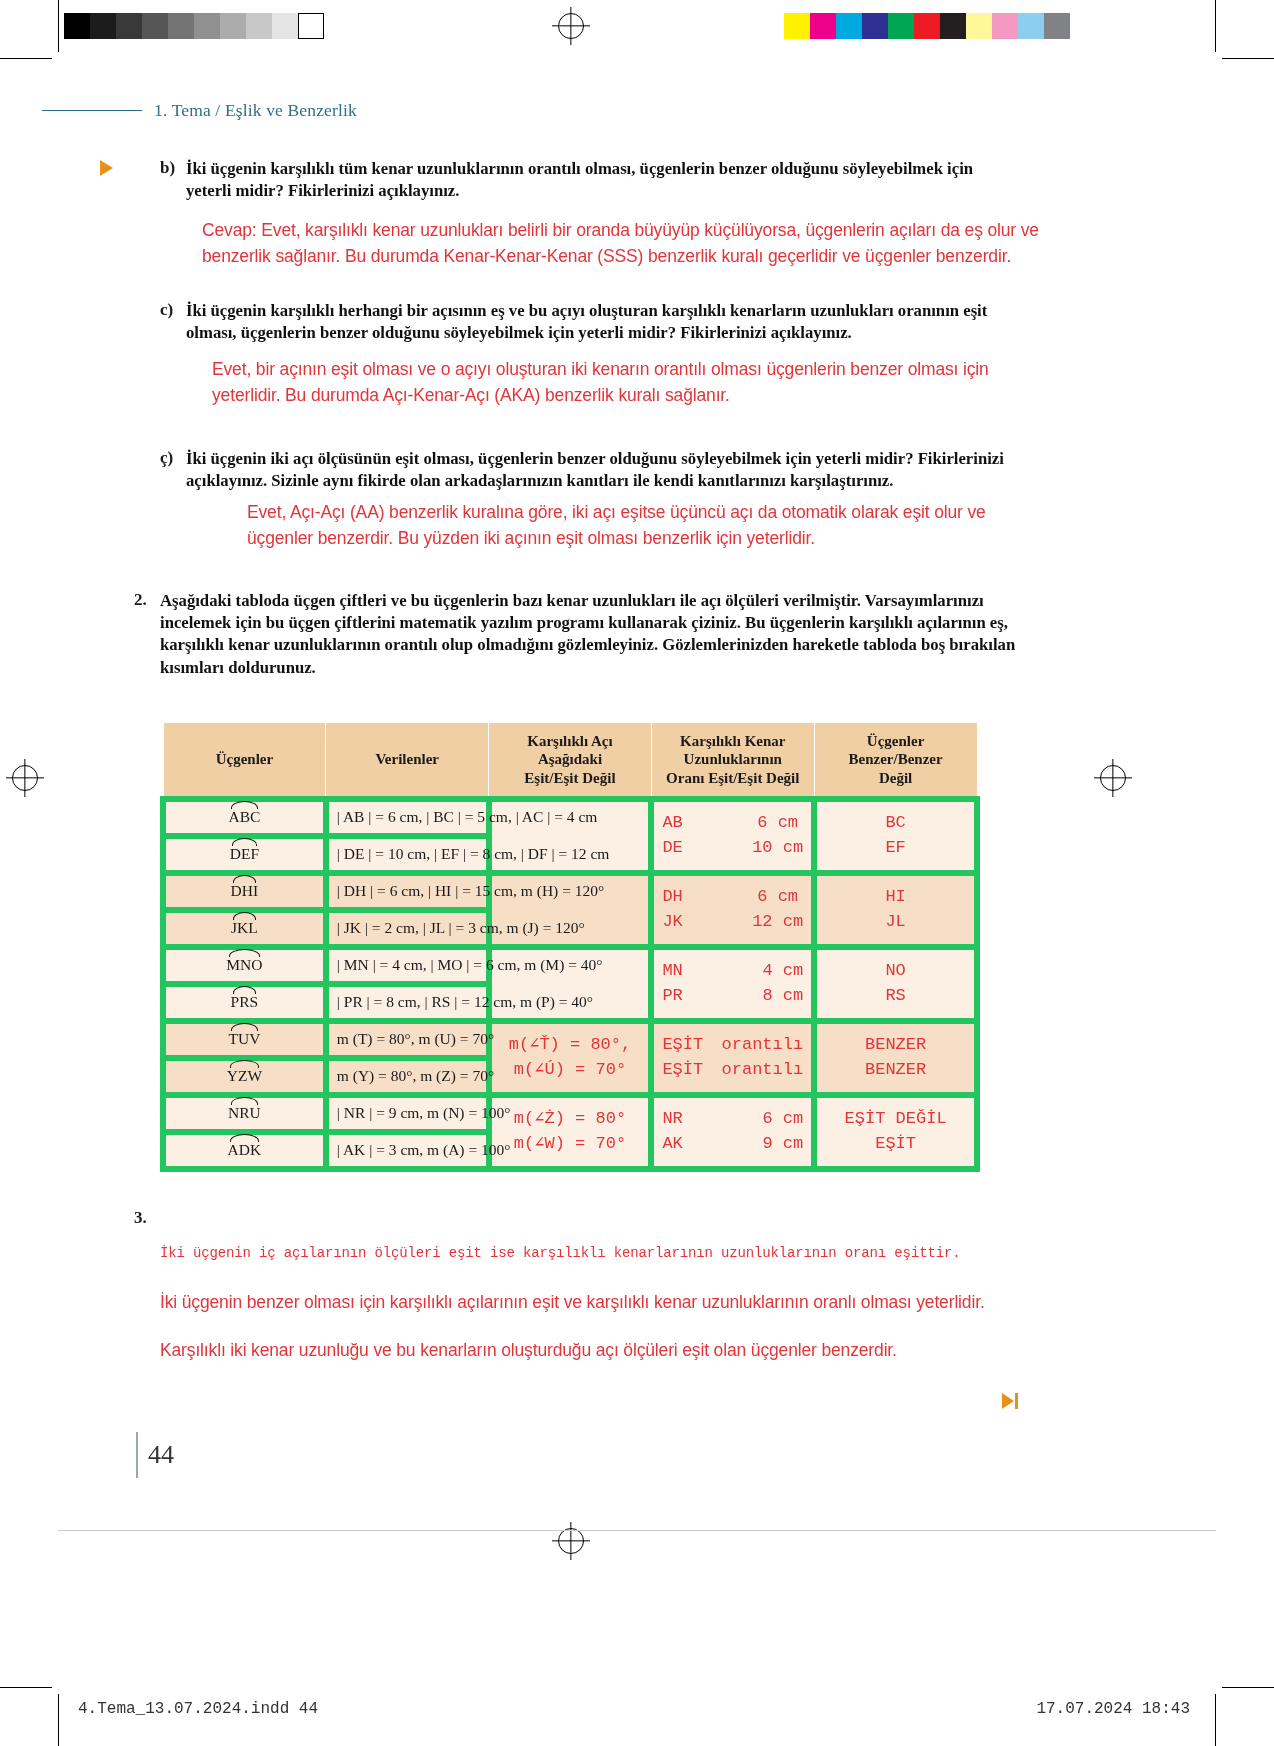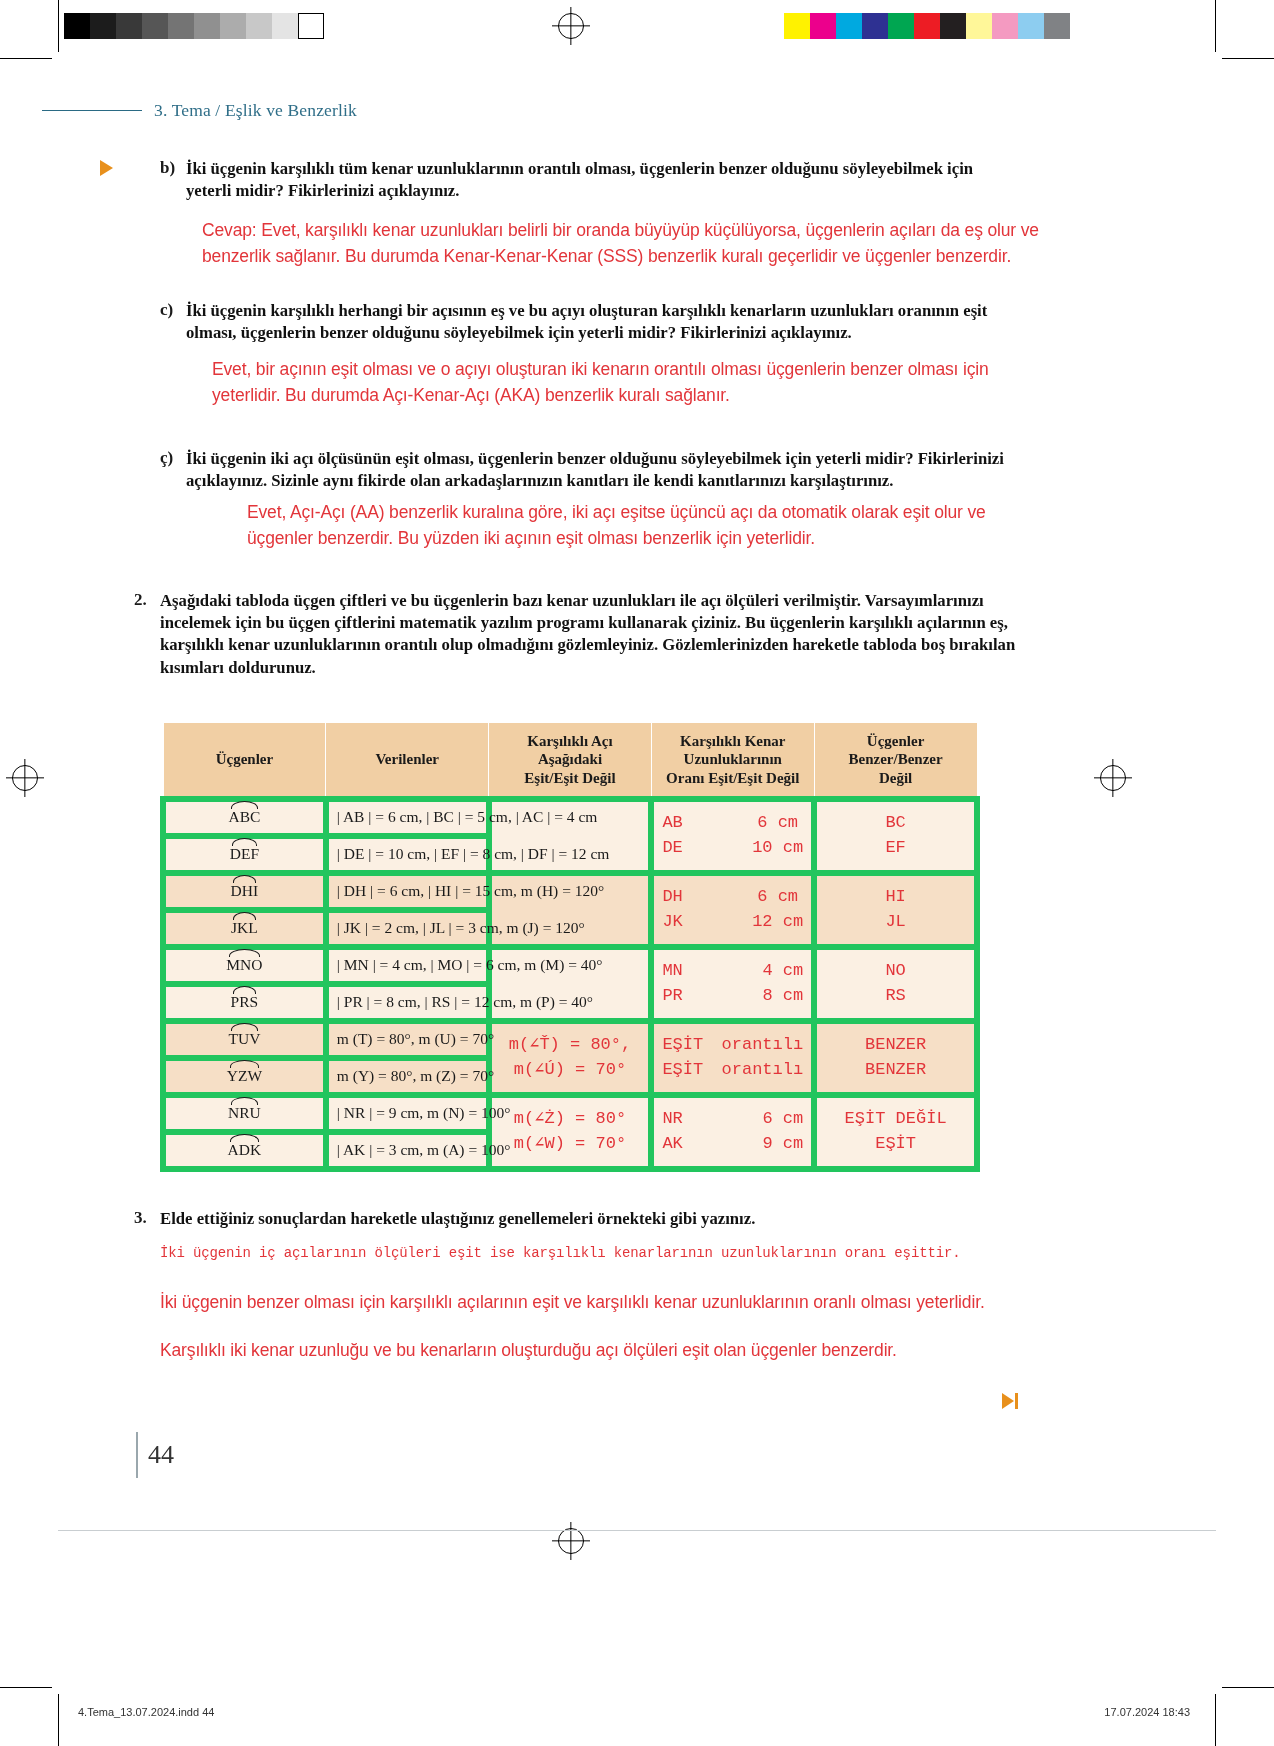--- a/index.html
+++ b/index.html
@@ -174,22 +174,22 @@
     width: 0; height: 0;
     border-left: 12px solid #e8901c;
     border-top: 8px solid transparent;
     border-bottom: 8px solid transparent;
   }
   .next-tri .b { width: 3px; height: 16px; background: #e8901c; }
 
   .colophon {
     position: absolute;
     bottom: 28px;
-    font-family: Liberation Sans, sans-serif;
-    font-size: 11px;
+    font-family: Liberation Mono, monospace;
+    font-size: 16px;
     color: #333;
   }
   .colo-left { left: 78px; }
   .colo-right { right: 84px; }
 
   .bottom-rule { position: absolute; left: 58px; right: 58px; top: 1530px; height: 1px; background: #c9ced1; }
 </style>
 </head>
 <body>
 
@@ -231,21 +231,21 @@
   <div class="sw" style="background:#ed1c24"></div>
   <div class="sw" style="background:#231f20"></div>
   <div class="sw" style="background:#fff799"></div>
   <div class="sw" style="background:#f49ac1"></div>
   <div class="sw" style="background:#8dcdf0"></div>
   <div class="sw" style="background:#808285"></div>
 </div>
 
 <div class="page-header">
   <div class="header-rule"></div>
-  <div class="header-title">3. Tema / Eşlik ve Benzerlik</div>
+  <div class="header-title">1. Tema / Eşlik ve Benzerlik</div>
 </div>
 
 <div class="marker-tri" style="left:100px; top:160px;"></div>
 
 <div class="qblock" style="left:160px; top:158px; width:855px;">
   <div class="q-letter">b)</div>
   <div class="q-text">İki üçgenin karşılıklı tüm kenar uzunluklarının orantılı olması, üçgenlerin benzer olduğunu söyleyebilmek için yeterli midir? Fikirlerinizi açıklayınız.</div>
 </div>
 
 <div class="answer" style="left:202px; top:218px; width:838px;">Cevap: Evet, karşılıklı kenar uzunlukları belirli bir oranda büyüyüp küçülüyorsa, üçgenlerin açıları da eş olur ve benzerlik sağlanır. Bu durumda Kenar-Kenar-Kenar (SSS) benzerlik kuralı geçerlidir ve üçgenler benzerdir.</div>
@@ -472,21 +472,20 @@
           <span class="ov"><span class="arc"></span><span>ADK</span></span>
         </td>
         <td class="c-given">| AK | = 3 cm, m (A) = 100°</td>
       </tr>
     </tbody>
   </table>
 </div>
 
 <div class="qblock" style="left:134px; top:1208px; width:885px;">
   <div class="q-letter">3.</div>
-  <div class="q-text">Elde ettiğiniz sonuçlardan hareketle ulaştığınız genellemeleri örnekteki gibi yazınız.</div>
 </div>
 
 <div class="answer small" style="left:160px; top:1243px; width:880px;">İki üçgenin iç açılarının ölçüleri eşit ise karşılıklı kenarlarının uzunluklarının oranı eşittir.</div>
 
 <div class="answer" style="left:160px; top:1290px; width:850px;">İki üçgenin benzer olması için karşılıklı açılarının eşit ve karşılıklı kenar uzunluklarının oranlı olması yeterlidir.</div>
 
 <div class="answer" style="left:160px; top:1338px; width:850px;">Karşılıklı iki kenar uzunluğu ve bu kenarların oluşturduğu açı ölçüleri eşit olan üçgenler benzerdir.</div>
 
 <div class="next-tri">
   <div class="t"></div>

